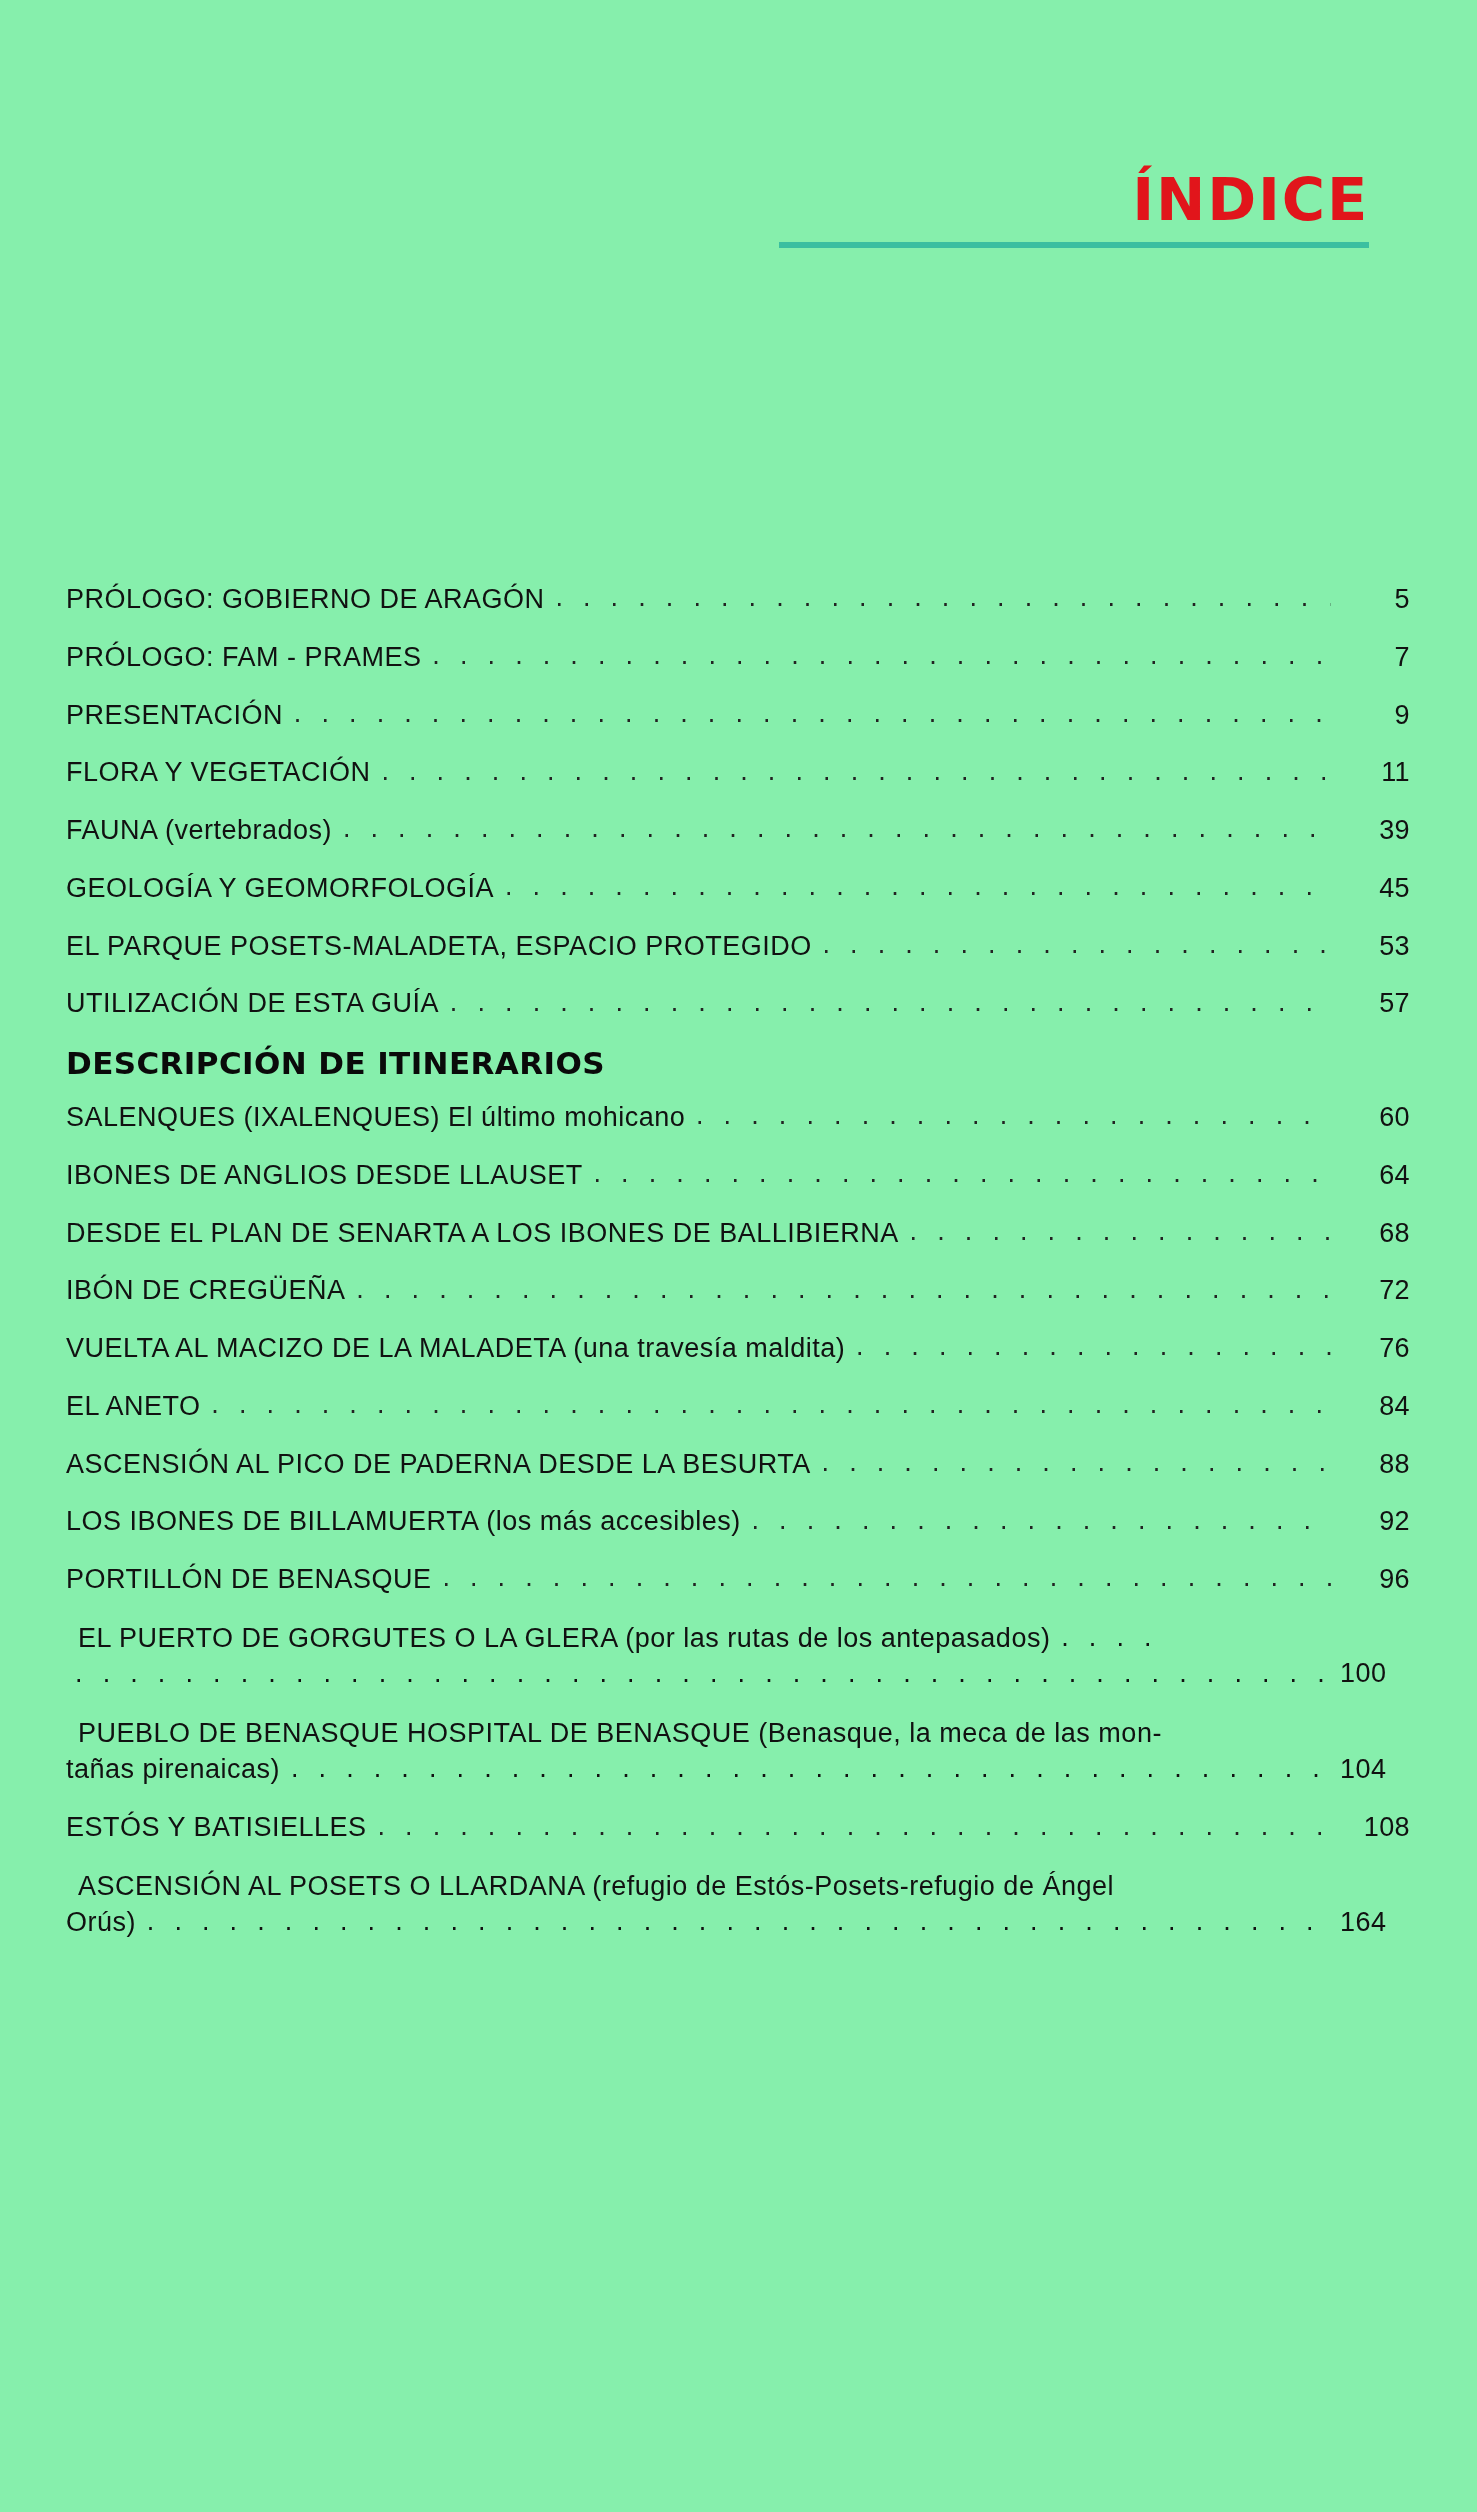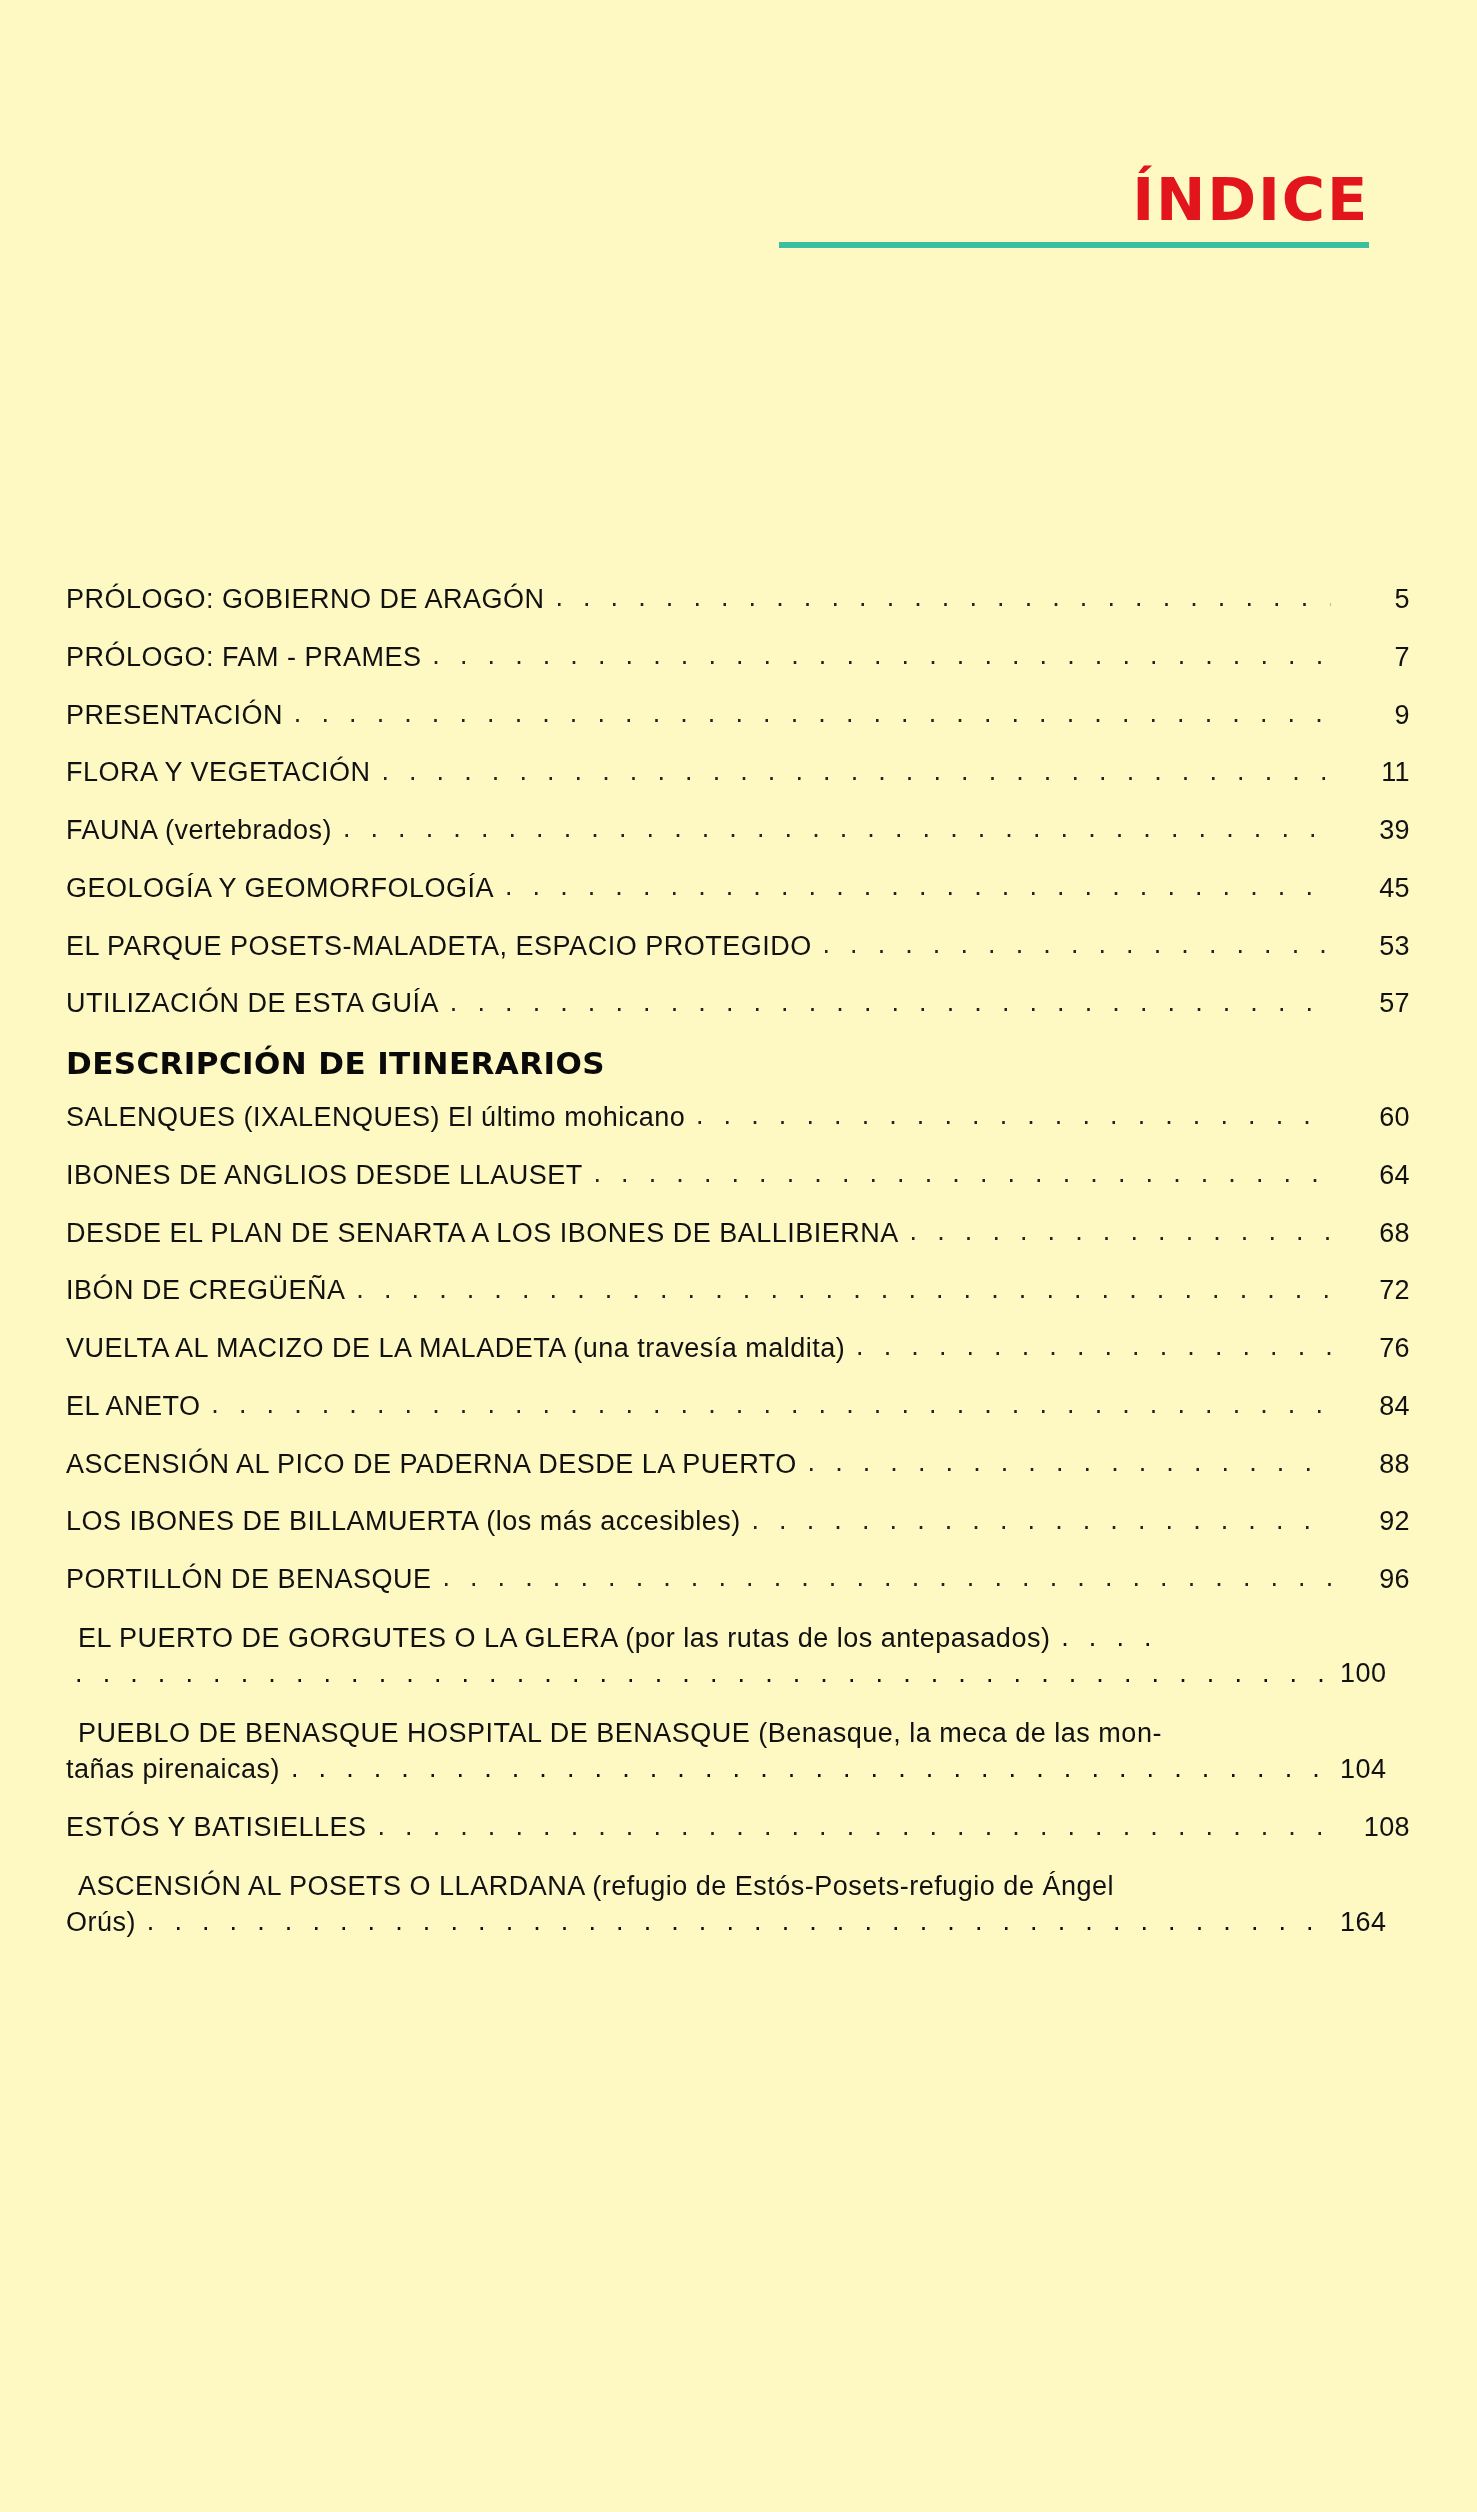--- a/index.html
+++ b/index.html
@@ -4,21 +4,21 @@
 <style>
   html, body {
     margin: 0;
     padding: 0;
     background: #ffffff;
   }
   .page {
     position: relative;
     width: 1477px;
     height: 2512px;
-    background: #fef9c3;
+    background: #86efac;
     font-family: "Liberation Sans", sans-serif;
     overflow: hidden;
   }
   
   .title-block {
     position: absolute;
     top: 170px;
     right: 108px;
     width: 627px;
     text-align: right;
@@ -209,21 +209,21 @@
       <span class="label">VUELTA AL MACIZO DE LA MALADETA (una travesía maldita)</span>
       <span class="leader">. . . . . . . . . . . . . . . . . . . . . . . . . . . . . . . . . . . . . . . . . . . . . . . . .</span>
       <span class="page-num">76</span>
     </div>
     <div class="entry">
       <span class="label">EL ANETO</span>
       <span class="leader">. . . . . . . . . . . . . . . . . . . . . . . . . . . . . . . . . . . . . . . . . . . . . . . . .</span>
       <span class="page-num">84</span>
     </div>
     <div class="entry">
-      <span class="label">ASCENSIÓN AL PICO DE PADERNA DESDE LA PUERTO</span>
+      <span class="label">ASCENSIÓN AL PICO DE PADERNA DESDE LA BESURTA</span>
       <span class="leader">. . . . . . . . . . . . . . . . . . . . . . . . . . . . . . . . . . . . . . . . . . . . . . . . .</span>
       <span class="page-num">88</span>
     </div>
     <div class="entry">
       <span class="label">LOS IBONES DE BILLAMUERTA (los más accesibles)</span>
       <span class="leader">. . . . . . . . . . . . . . . . . . . . . . . . . . . . . . . . . . . . . . . . . . . . . . . . .</span>
       <span class="page-num">92</span>
     </div>
     <div class="entry">
       <span class="label">PORTILLÓN DE BENASQUE</span>

